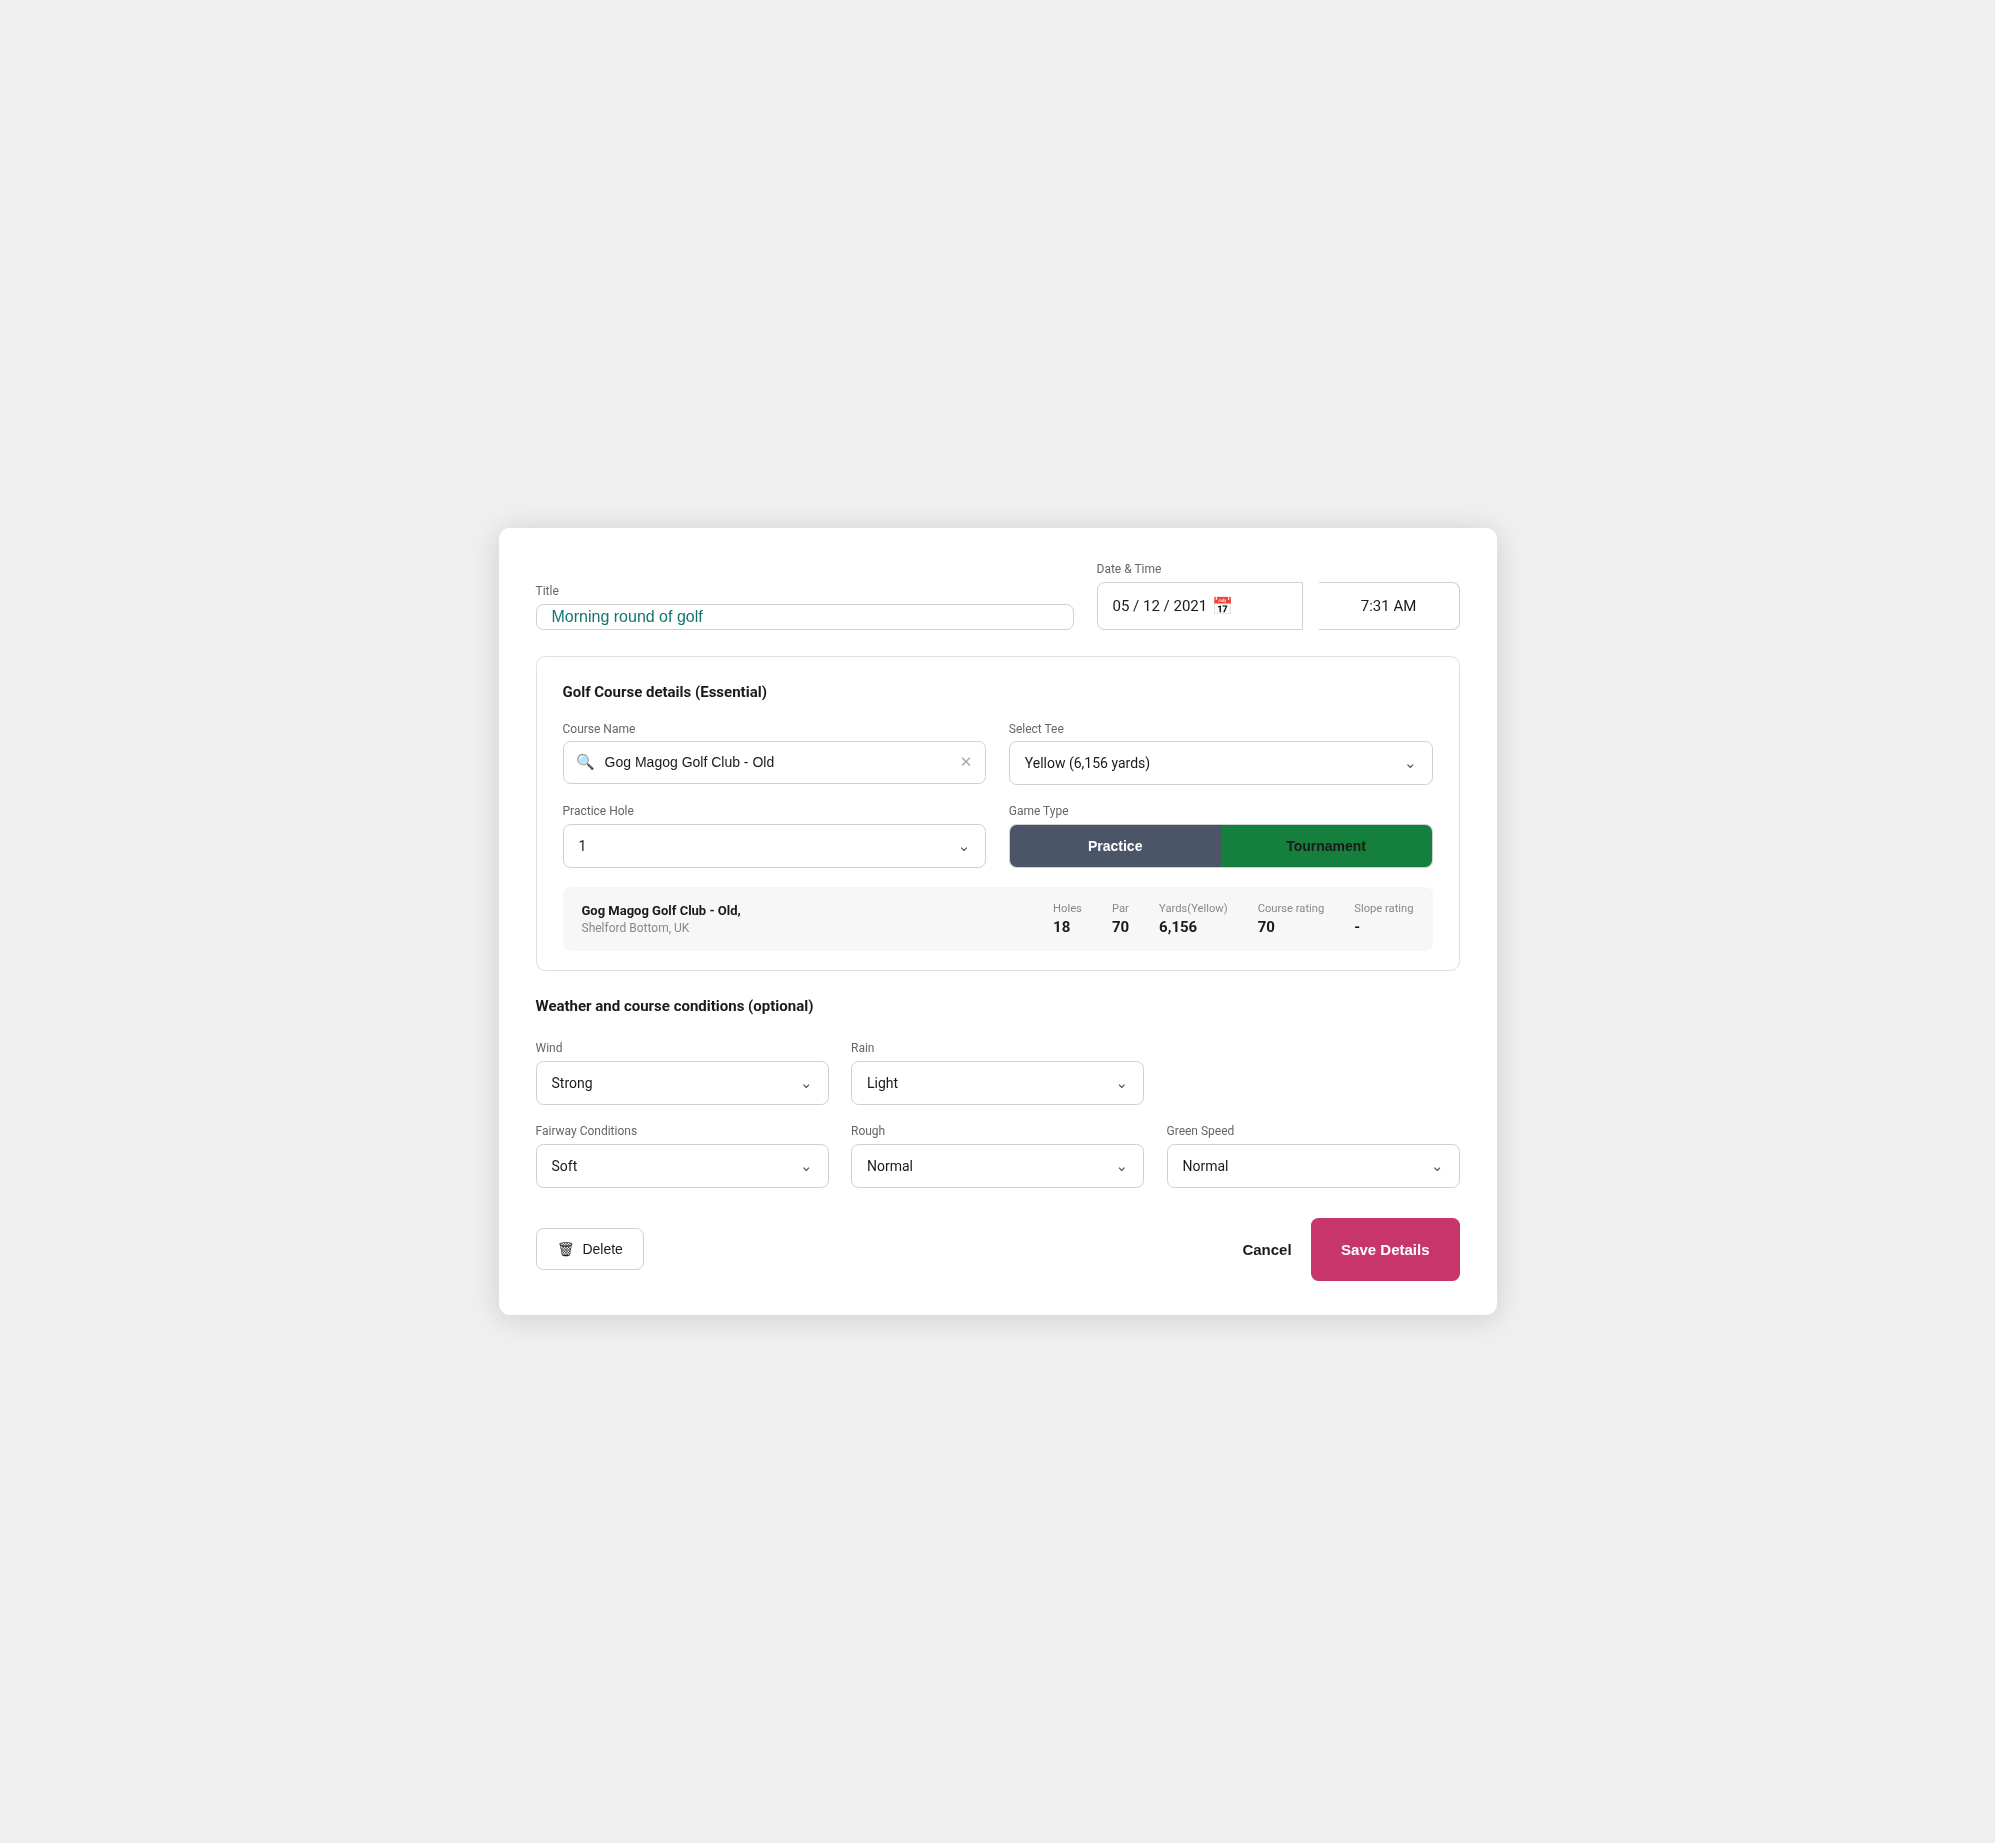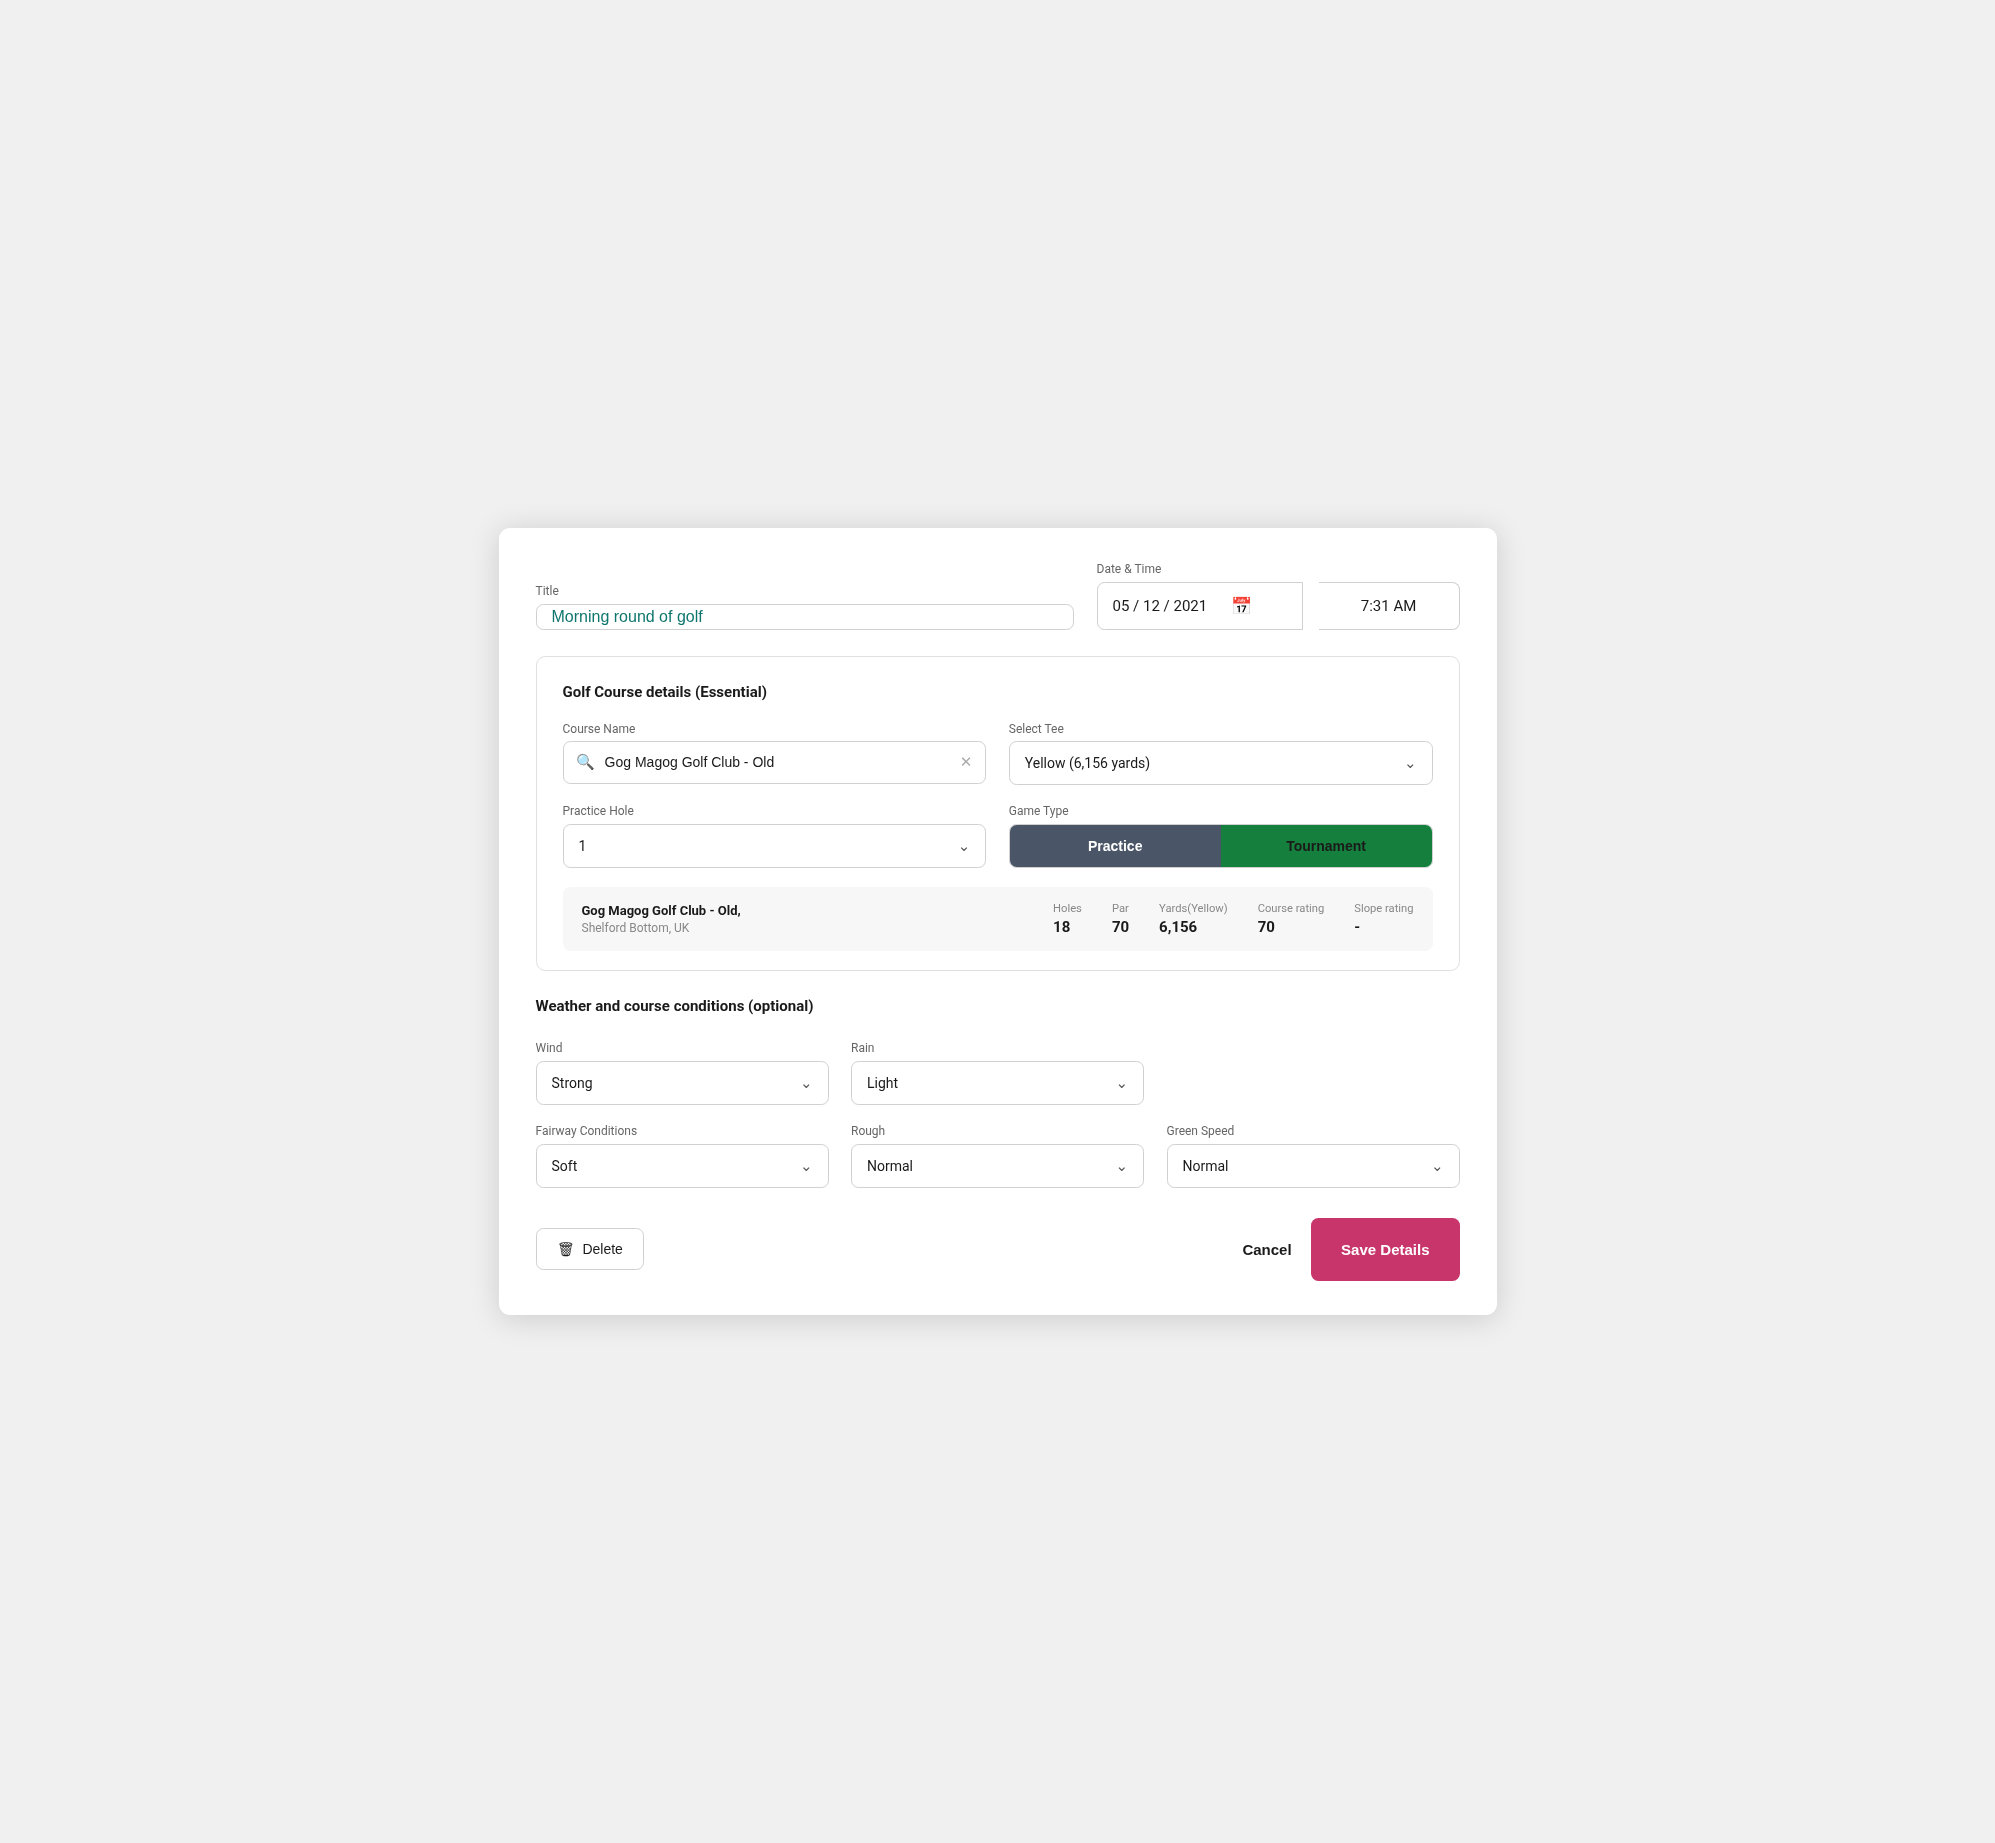--- a/index.html
+++ b/index.html
@@ -71,21 +71,21 @@
       display: flex;
       gap: 0;
     }
     .date-input-wrap {
       display: flex;
       align-items: center;
       border: 1.4px solid #d0d0d0;
       border-radius: 7.5px 0 0 7.5px;
       padding: 13px 15px;
       background: #fff;
-      gap: 24px;
+      gap: 5px;
       min-width: 206px;
     }
     .date-text {
       font-size: 15px;
       color: #1a1a1a;
     }
     .cal-icon {
       color: #aaa;
       font-size: 17px;
     }

